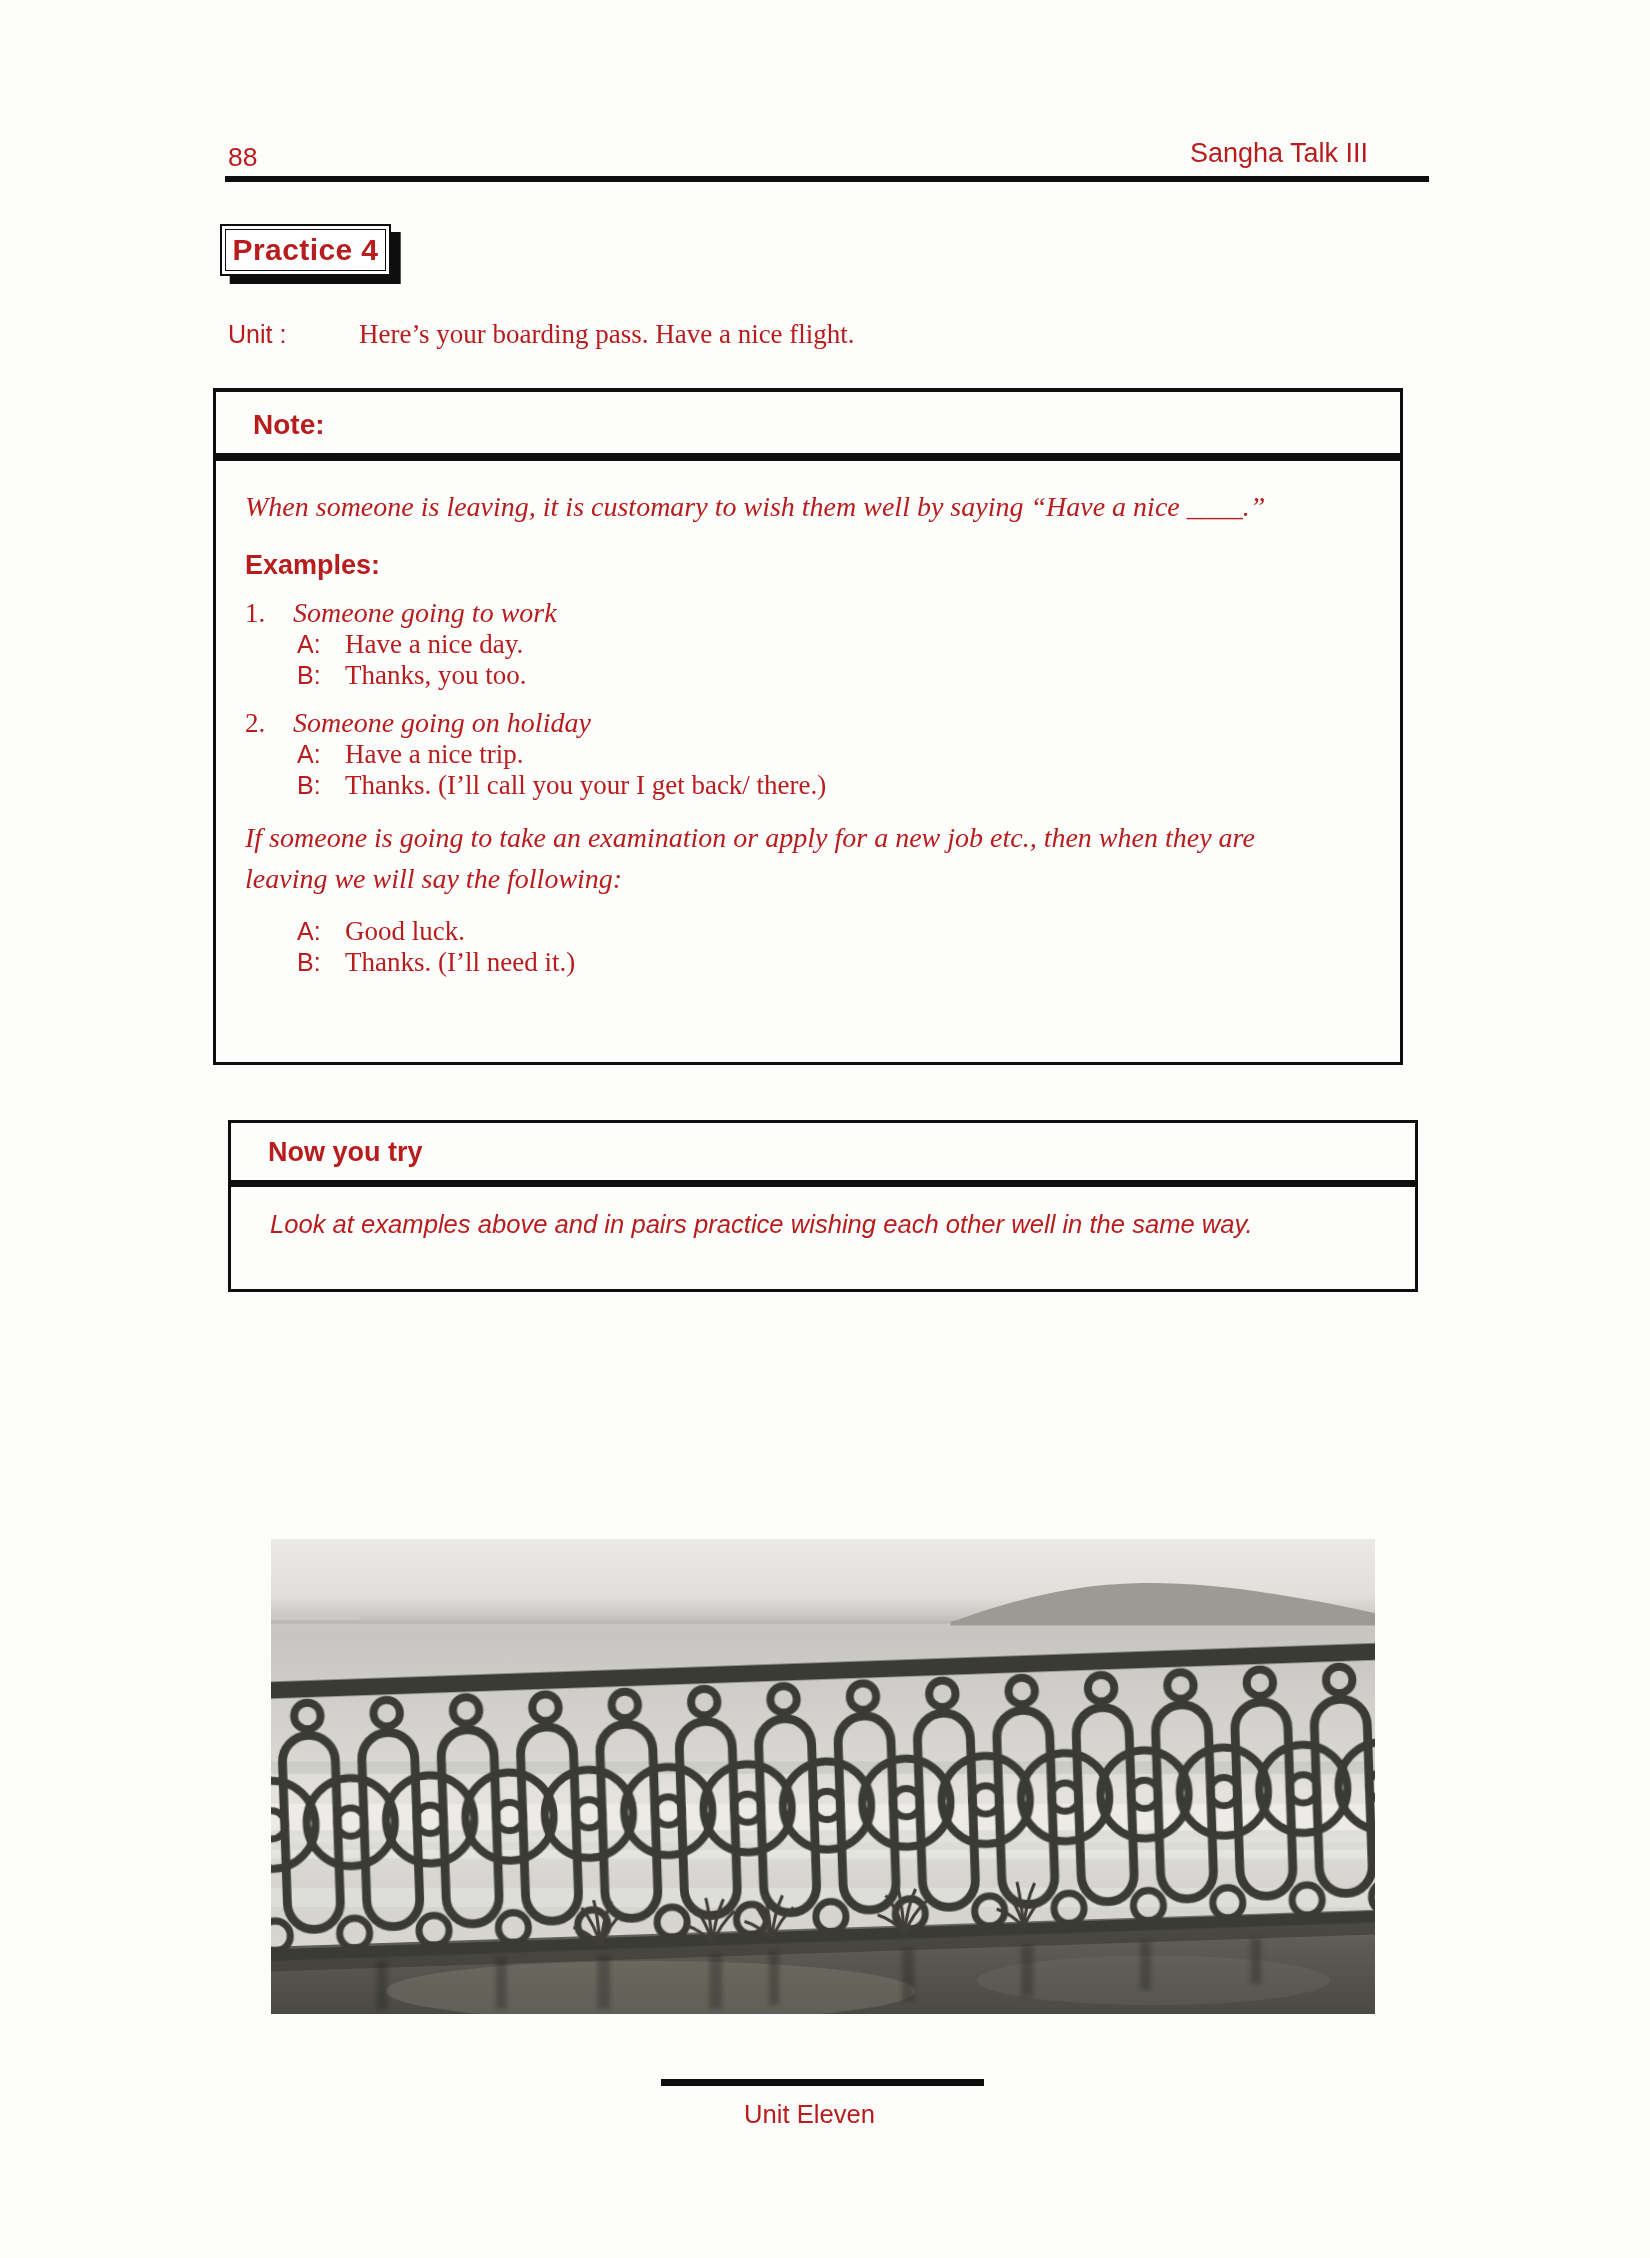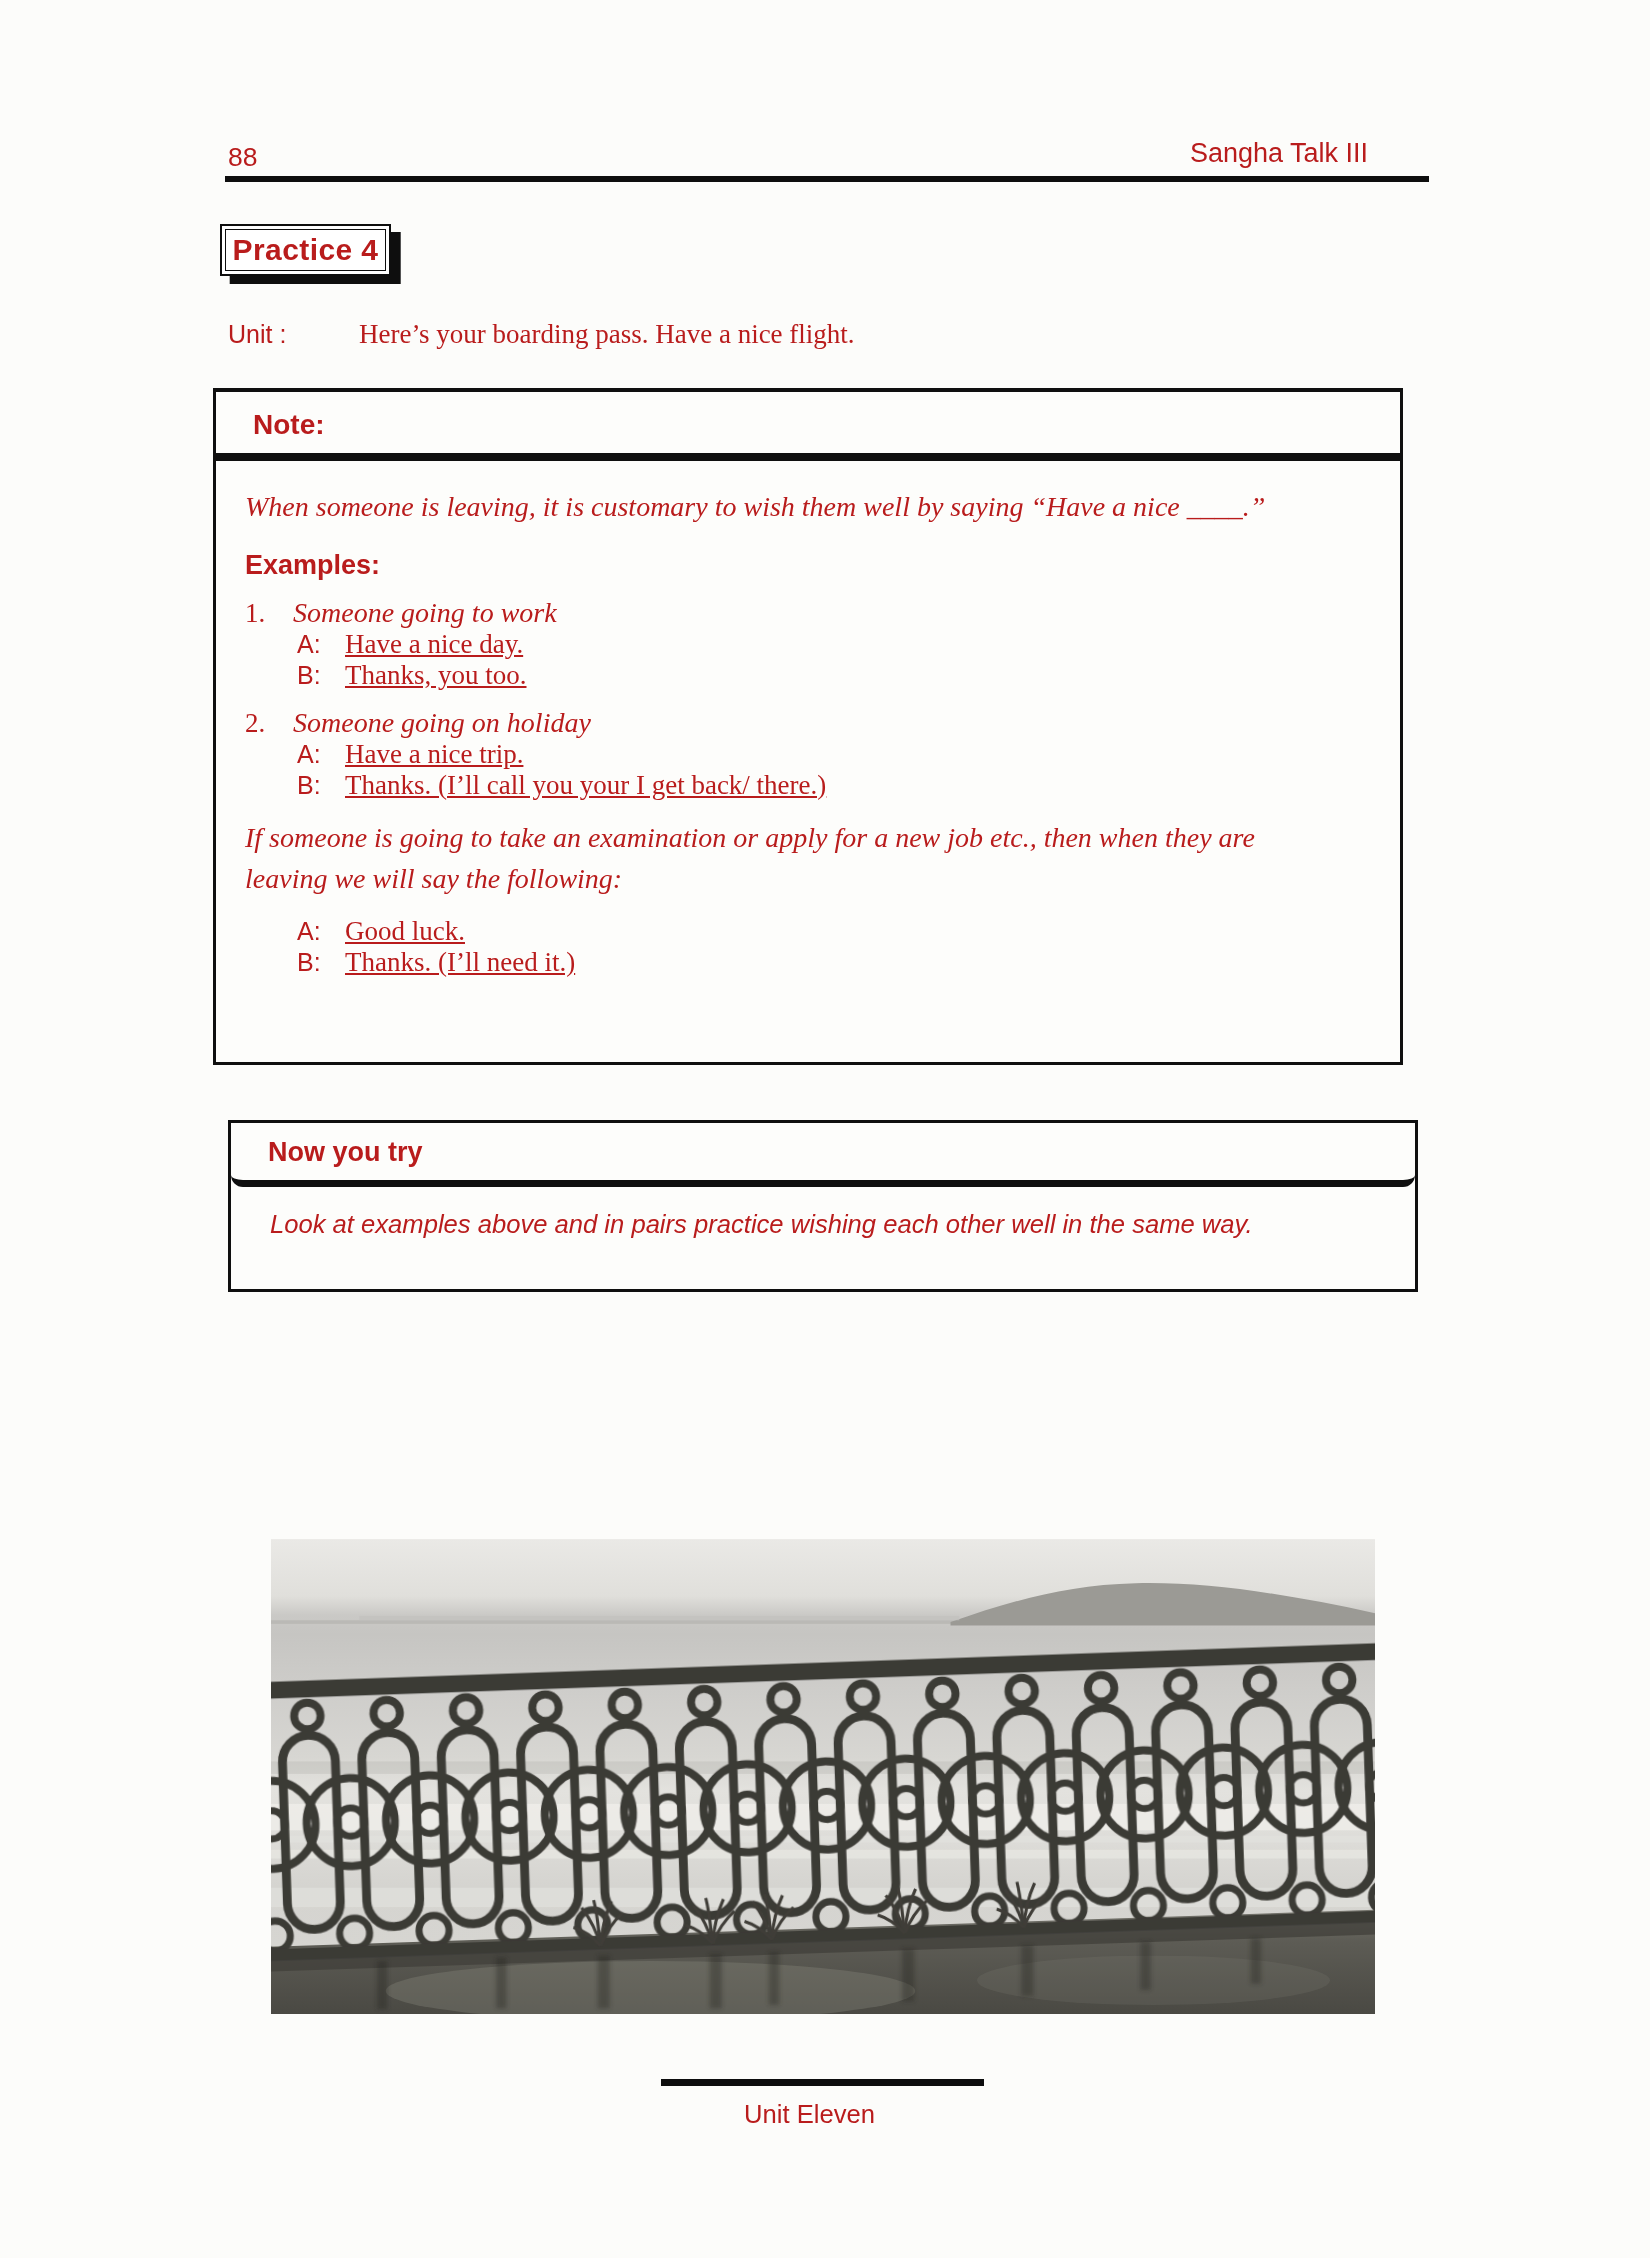--- a/index.html
+++ b/index.html
@@ -44,27 +44,27 @@
   }
   .note-content { padding:25px 44px 0 29px; }
   .note-intro { font:italic 28px "Liberation Serif", serif; line-height:41px; margin:0 0 23px 0; }
   .examples-heading { font:bold 27px "Liberation Sans", sans-serif; margin:0 0 16px 0; }
   .example { margin:0 0 16px 0; }
   .ex-head { display:flex; align-items:baseline; line-height:39px; }
   .ex-num { width:48px; font:27px "Liberation Serif", serif; }
   .ex-sit { font:italic 28px "Liberation Serif", serif; }
   .d-row { display:flex; align-items:baseline; padding-left:52px; line-height:41px; }
   .d-spk { width:48px; font:25px "Liberation Sans", sans-serif; }
-  .d-txt { font:27px "Liberation Serif", serif;text-decoration:underline; }
+  .d-txt { font:27px "Liberation Serif", serif; }
   .followup { font:italic 28px "Liberation Serif", serif; line-height:41px; margin:0; }
   .followup-wrap { margin:0 0 17.6px 0; }
 
   .try-box { left:228px; top:1120px; width:1190px; height:172px; }
   .try-head { border-bottom:7px solid #0f0f0f; padding:14px 17.6px 12.4px 37px;
-              font:bold 27px "Liberation Sans", sans-serif;border-radius:12px; }
+              font:bold 27px "Liberation Sans", sans-serif; }
   .try-content { padding:23px 39px 0 39px;
                  font:italic 25.6px "Liberation Sans", sans-serif; }
 
   
   .photo { left:271px; top:1539px; width:1104px; height:475px; }
   .photo svg { display:block; }
 
   
   .footer-rule { left:661px; top:2079px; width:323px; height:7px; background:#0d0d0d; }
   .footer-text { left:604px; top:2100px; width:411px; text-align:center;

